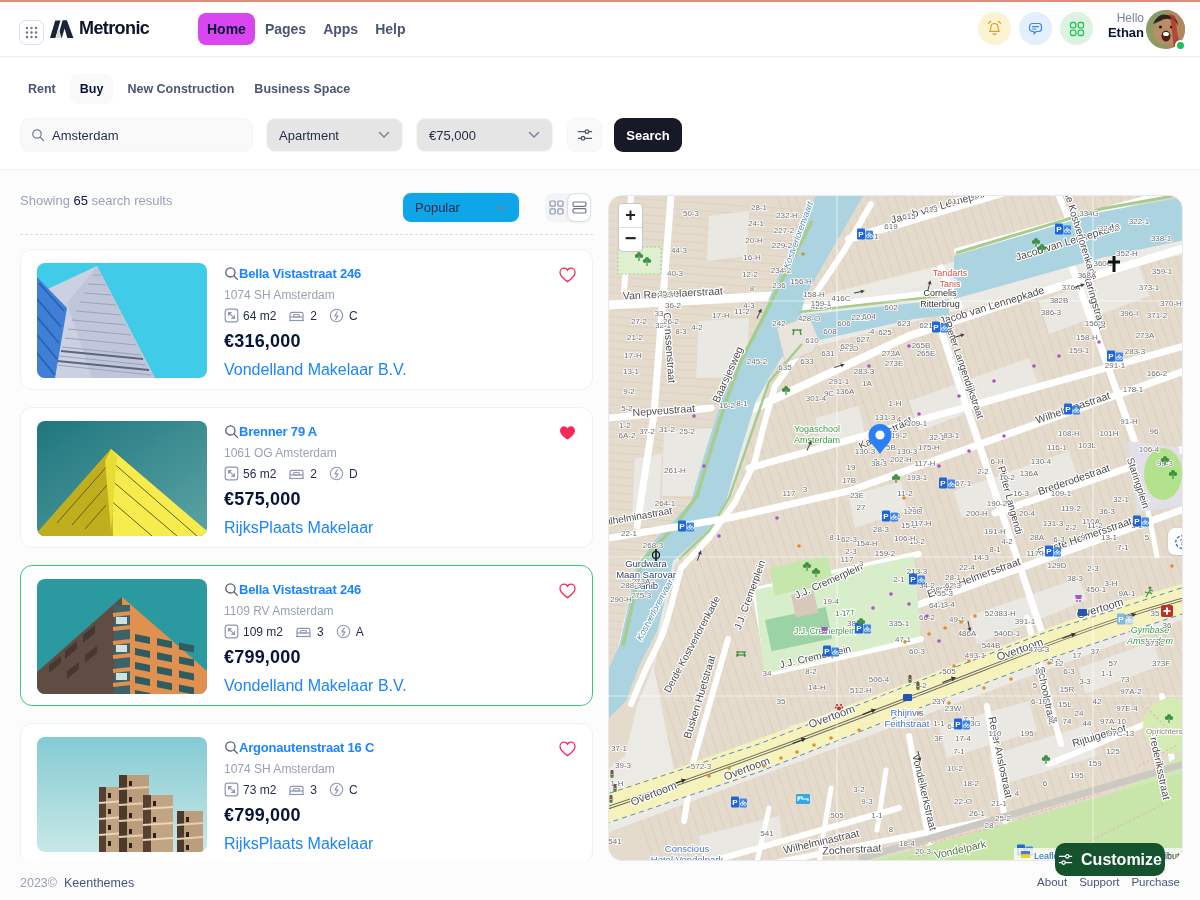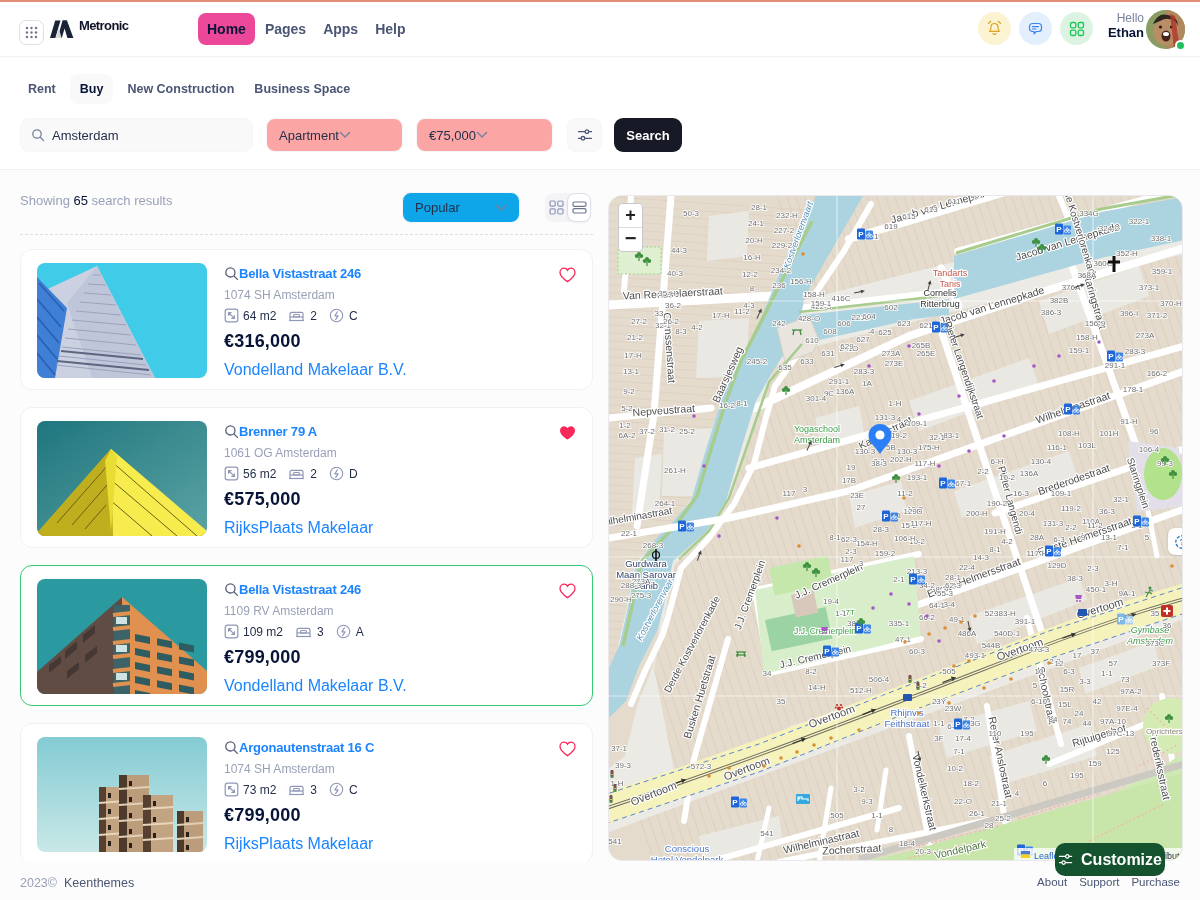--- a/index.html
+++ b/index.html
@@ -1,42 +1,42 @@
 <!DOCTYPE html>
 <html><head>
 <meta charset="utf-8">
 <style>
 *{margin:0;padding:0;box-sizing:border-box}
 html,body{width:1200px;height:900px;overflow:hidden;font-family:"Liberation Sans",sans-serif;background:#fcfcfc}
 .topline{position:absolute;left:0;top:0;width:1200px;height:2px;background:#e18d7a}
 header{position:absolute;left:0;top:2px;width:1200px;height:55px;background:#fff;border-bottom:1px solid #f1f1f4}
 .appsbtn{position:absolute;left:19px;top:18px;width:25px;height:25px;border:1px solid #dbdfe9;border-radius:7px;display:flex;align-items:center;justify-content:center}
 .logo{position:absolute;left:49px;top:17px}
-.logotext{position:absolute;left:79px;top:16px;font-size:13px;font-weight:bold;color:#0f1328;letter-spacing:-0.6px}
+.logotext{position:absolute;left:79px;top:16px;font-size:18px;font-weight:bold;color:#0f1328;letter-spacing:-0.6px}
 .nav{position:absolute;left:198px;top:11px;display:flex;gap:0;align-items:center}
 .nav .item{font-size:14px;font-weight:600;color:#4b5675;padding:8px 0;margin-right:17px}
-.nav .active{background:#ec4899;border-radius:8px;padding:8px 9px;color:#071437;font-weight:700;margin-right:10px}
+.nav .active{background:#d946ef;border-radius:8px;padding:8px 9px;color:#071437;font-weight:700;margin-right:10px}
 .hicons{position:absolute;right:107px;top:10px;display:flex;gap:8px}
 .hicon{width:33px;height:33px;border-radius:50%;display:flex;align-items:center;justify-content:center}
 .hi-bell{background:#fbf3d2}
 .hi-chat{background:#e3effd}
 .hi-grid{background:#ddf3e2}
 .hello{position:absolute;right:56px;top:9px;text-align:right}
 .hello .h1{font-size:12px;color:#78829d}
 .hello .h2{font-size:13px;font-weight:700;color:#071437}
 .avatar{position:absolute;right:15px;top:8px;width:39px;height:39px;border-radius:50%;overflow:hidden}
 .avdot{position:absolute;right:14px;top:38px;width:11px;height:11px;border-radius:50%;background:#1fc05e;border:2px solid #fff}
 .filters{position:absolute;left:0;top:58px;width:1200px;height:112px;background:#fff;border-bottom:1px solid #f1f1f4}
 .tabs{position:absolute;left:20px;top:16px;display:flex;align-items:center}
 .tab{font-size:12.5px;font-weight:600;color:#4b5675;padding:8px 10px;margin-right:0}
 .tab.active{background:#f9f9f9;border-radius:8px;color:#071437;font-weight:700;margin:0 4px}
 .frow{position:absolute;left:20px;top:60px;display:flex;gap:13px}
 .finput{width:233px;height:34px;background:#f9f9f9;border:1px solid #f6f6f8;border-radius:9px;display:flex;align-items:center;padding:0 10px;gap:7px}
 .finput span{font-size:13px;color:#252f4a;font-weight:500}
-.fsel{width:137px;height:34px;background:#fca5a5;border:1px solid #f6f6f8;border-radius:9px;display:flex;align-items:center;padding:0 12px}
+.fsel{width:137px;height:34px;background:#e5e5e5;border:1px solid #f6f6f8;border-radius:9px;display:flex;align-items:center;justify-content:space-between;padding:0 12px}
 .fsel span{font-size:13px;color:#252f4a;font-weight:500}
 .fbtn-ico{width:35px;height:34px;background:#f9f9f9;border:1px solid #f6f6f8;border-radius:9px;display:flex;align-items:center;justify-content:center;margin-left:1px}
 .fsearch{width:68px;height:34px;background:#171a26;border-radius:9px;color:#fff;font-size:13px;font-weight:600;display:flex;align-items:center;justify-content:center;margin-left:-1px}
 .main{position:absolute;left:0;top:171px;width:1200px;height:690px;overflow:hidden}
 .showrow{position:absolute;left:20px;top:22px;font-size:13px;color:#99a1b7}
 .showrow b{color:#071437;font-weight:400}
 .psel{position:absolute;left:402px;top:21px;width:118px;height:31px;background:#0ea5e9;border:1px solid #f6f6f8;border-radius:9px;display:flex;align-items:center;justify-content:space-between;padding:0 12px}
 .psel span{font-size:13px;color:#252f4a;font-weight:500}
 .vtoggle{position:absolute;left:545px;top:22px;width:46px;height:29px;background:#f4f4f6;border-radius:8px;display:flex;align-items:center}
 .vt-a{width:23px;display:flex;justify-content:center}

